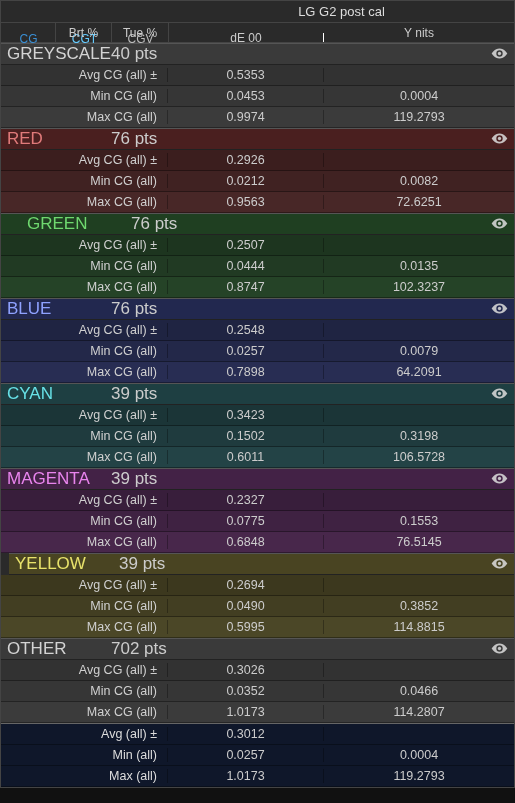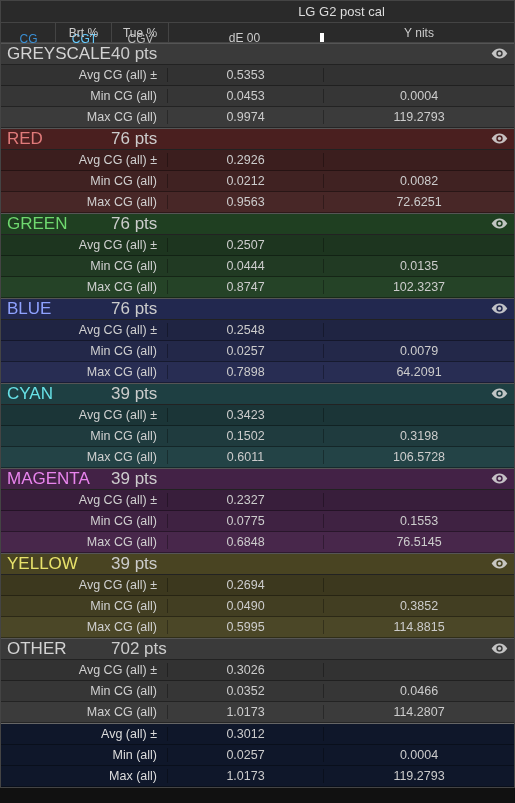--- a/index.html
+++ b/index.html
@@ -66,21 +66,21 @@
     border-right:1px solid #444;
   }
   .header-row .sat {
     width: 57px;
     display:flex;align-items:center;justify-content:center;
     border-right:1px solid #444;
   }
   .header-row .de {
     width: 155px;
     display:flex;align-items:center;justify-content:center;
-    border-right:4px solid #ffffff;
+    border-right:1px solid #ffffff;
     margin-top:10px;
   }
   .header-row .ynits {
     flex:1;
     display:flex;align-items:center;justify-content:center;
   }
 
   .group-header {
     display:flex;
     height: 22px;
@@ -200,21 +200,21 @@
       <div class="data-row" style="background: rgb(64, 34, 34);">
         <div class="label">Min CG (all)</div>
         <div class="de-val">0.0212</div>
         <div class="y-val">0.0082</div>
       </div>
       <div class="data-row" style="background: rgb(72, 39, 39);">
         <div class="label">Max CG (all)</div>
         <div class="de-val">0.9563</div>
         <div class="y-val">72.6251</div>
       </div>
-      <div class="group-header" style="background: rgb(31, 63, 33);">
+      <div class="group-header" style="background: rgb(31, 63, 33); padding-left: 20px;">
         <div class="name" style="color:#6fd96f">GREEN</div>
         <div class="pts">76 pts</div>
         <div class="spacer"></div>
         <div class="eye"><svg viewBox="0 0 24 14">
             <path d="M12 0C5 0 1 7 1 7s4 7 11 7 11-7 11-7S19 0 12 0zm0 11.5A4.5 4.5 0 1 1 12 2.5a4.5 4.5 0 0 1 0 9z" fill="#ddd"></path>
             <circle cx="12" cy="7" r="2.3" fill="#ddd"></circle>
           </svg></div>
       </div>
       <div class="data-row" style="background: rgb(29, 53, 31);">
         <div class="label">Avg CG (all) ±</div>
@@ -296,21 +296,21 @@
       <div class="data-row" style="background: rgb(63, 34, 66);">
         <div class="label">Min CG (all)</div>
         <div class="de-val">0.0775</div>
         <div class="y-val">0.1553</div>
       </div>
       <div class="data-row" style="background: rgb(72, 39, 75);">
         <div class="label">Max CG (all)</div>
         <div class="de-val">0.6848</div>
         <div class="y-val">76.5145</div>
       </div>
-      <div class="group-header" style="background: rgb(73, 68, 34);">
+      <div class="group-header" style="background: rgb(73, 68, 34); margin-left: 8px;">
         <div class="name" style="color:#e8e26b">YELLOW</div>
         <div class="pts">39 pts</div>
         <div class="spacer"></div>
         <div class="eye"><svg viewBox="0 0 24 14">
             <path d="M12 0C5 0 1 7 1 7s4 7 11 7 11-7 11-7S19 0 12 0zm0 11.5A4.5 4.5 0 1 1 12 2.5a4.5 4.5 0 0 1 0 9z" fill="#ddd"></path>
             <circle cx="12" cy="7" r="2.3" fill="#ddd"></circle>
           </svg></div>
       </div>
       <div class="data-row" style="background: rgb(60, 56, 30);">
         <div class="label">Avg CG (all) ±</div>

